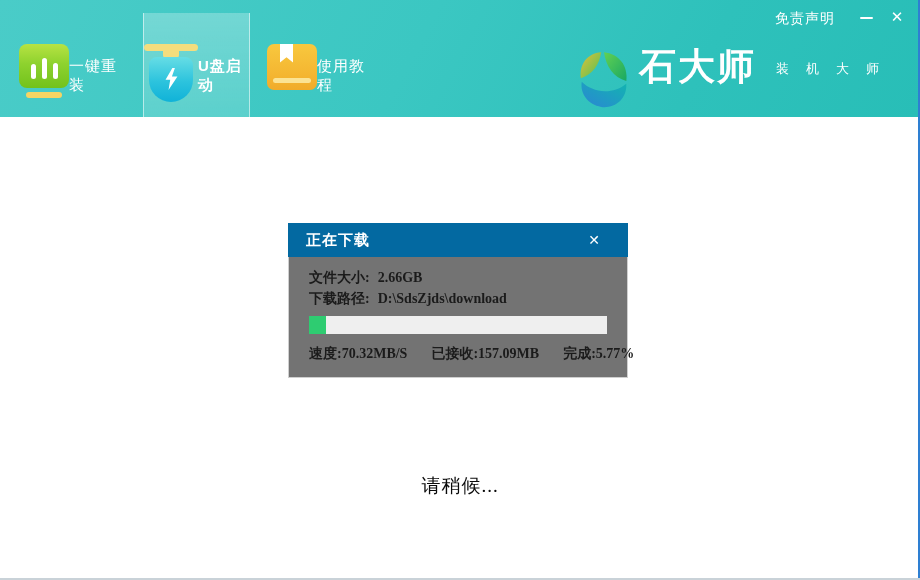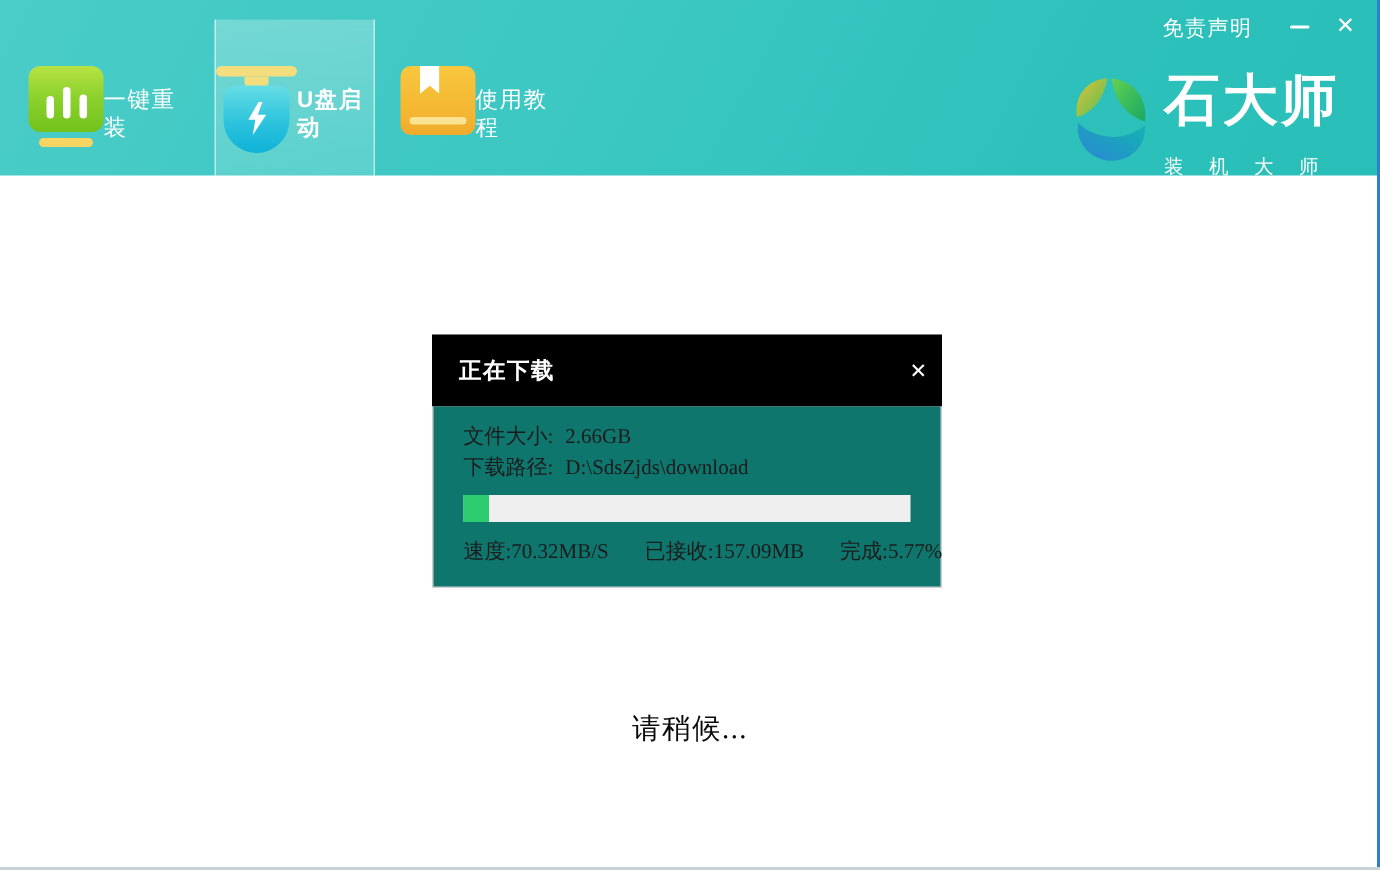--- a/index.html
+++ b/index.html
@@ -51,32 +51,32 @@
     letter-spacing:1px; cursor:pointer; }
   .min-btn { position:absolute; top:8px; right:44px; width:20px; height:20px; display:flex;
     align-items:center; justify-content:center; cursor:pointer; }
   .min-bar { display:block; width:13px; height:2px; background:#fff; border-radius:1px; }
   .close-btn { position:absolute; top:6px; right:12px; width:22px; height:22px; color:#fff;
     font-size:15px; font-weight:bold; display:flex; align-items:center; justify-content:center; cursor:pointer; }
 
   
   .logo { position:absolute; top:46px; right:24px; display:flex; align-items:flex-start; gap:9px; }
   .logo-mark { width:52px; height:58px; margin-top:5px; }
-  .logo-text { display:flex; flex-direction:column; }
+  .logo-text { display:flex; flex-direction:row;gap:20px; }
   .logo-title { color:#fff; font-size:37px; font-weight:bold; line-height:42px; letter-spacing:2px; }
   .logo-sub { color:#fff; font-size:13px; letter-spacing:17px; margin-top:14px; white-space:nowrap; }
 
   
   .dialog { position:absolute; left:288px; top:223px; width:340px; z-index:10; }
-  .dialog-header { height:48px; background:#000000; display:flex; align-items:center;
-    justify-content:space-between; padding:0 6px 0 18px; }
+  .dialog-header { height:34px; background:#0369a1; display:flex; align-items:center;
+    justify-content:space-between; padding:0 24px 0 18px; }
   .dialog-title { color:#fff; font-size:15px; font-weight:bold; letter-spacing:1px; }
   .dialog-close { color:#fff; font-size:14px; font-weight:bold; cursor:pointer; padding:2px 4px; }
-  .dialog-body { background:#0f766e; border:1px solid #cfcfcf; border-top:none; padding:10px 20px 14px 20px;
-    font-family:"Liberation Serif","DejaVu Serif",serif; font-size:14px; color:#1b1b1b; }
+  .dialog-body { background:#737373; border:1px solid #cfcfcf; border-top:none; padding:10px 20px 14px 20px;
+    font-family:"Liberation Serif","DejaVu Serif",serif; font-size:14px; color:#1b1b1b;font-weight:bold; }
   .d-row { line-height:21px; white-space:nowrap; }
   .d-row .val { margin-left:8px; }
   .progress-track { margin-top:7px; width:100%; height:18px; background:#efefef; }
   .progress-fill { height:100%; background:#2ecc71; }
   .stats { margin-top:11px; display:flex; white-space:nowrap; }
   .stat + .stat { margin-left:24px; }
 
   
   .wait-text { position:absolute; left:0; top:473px; width:100%; text-align:center;
     font-family:"Liberation Serif","DejaVu Serif",serif; font-size:19px; color:#0a0a0a; letter-spacing:1px; }

